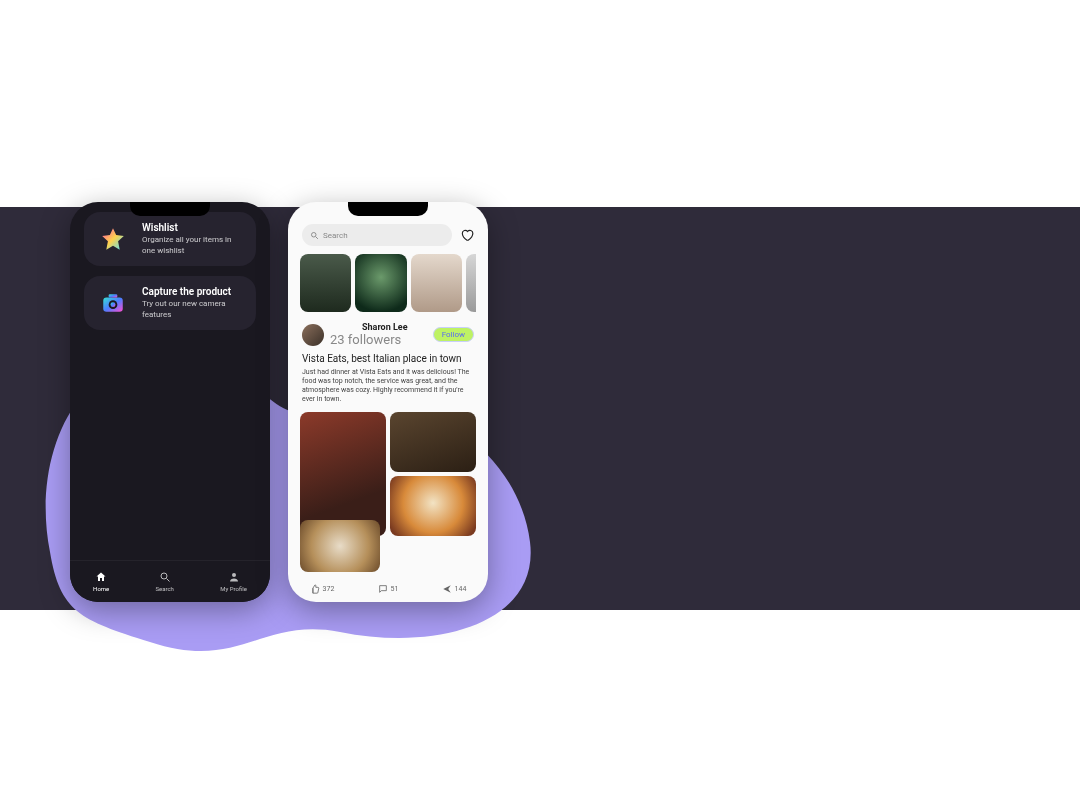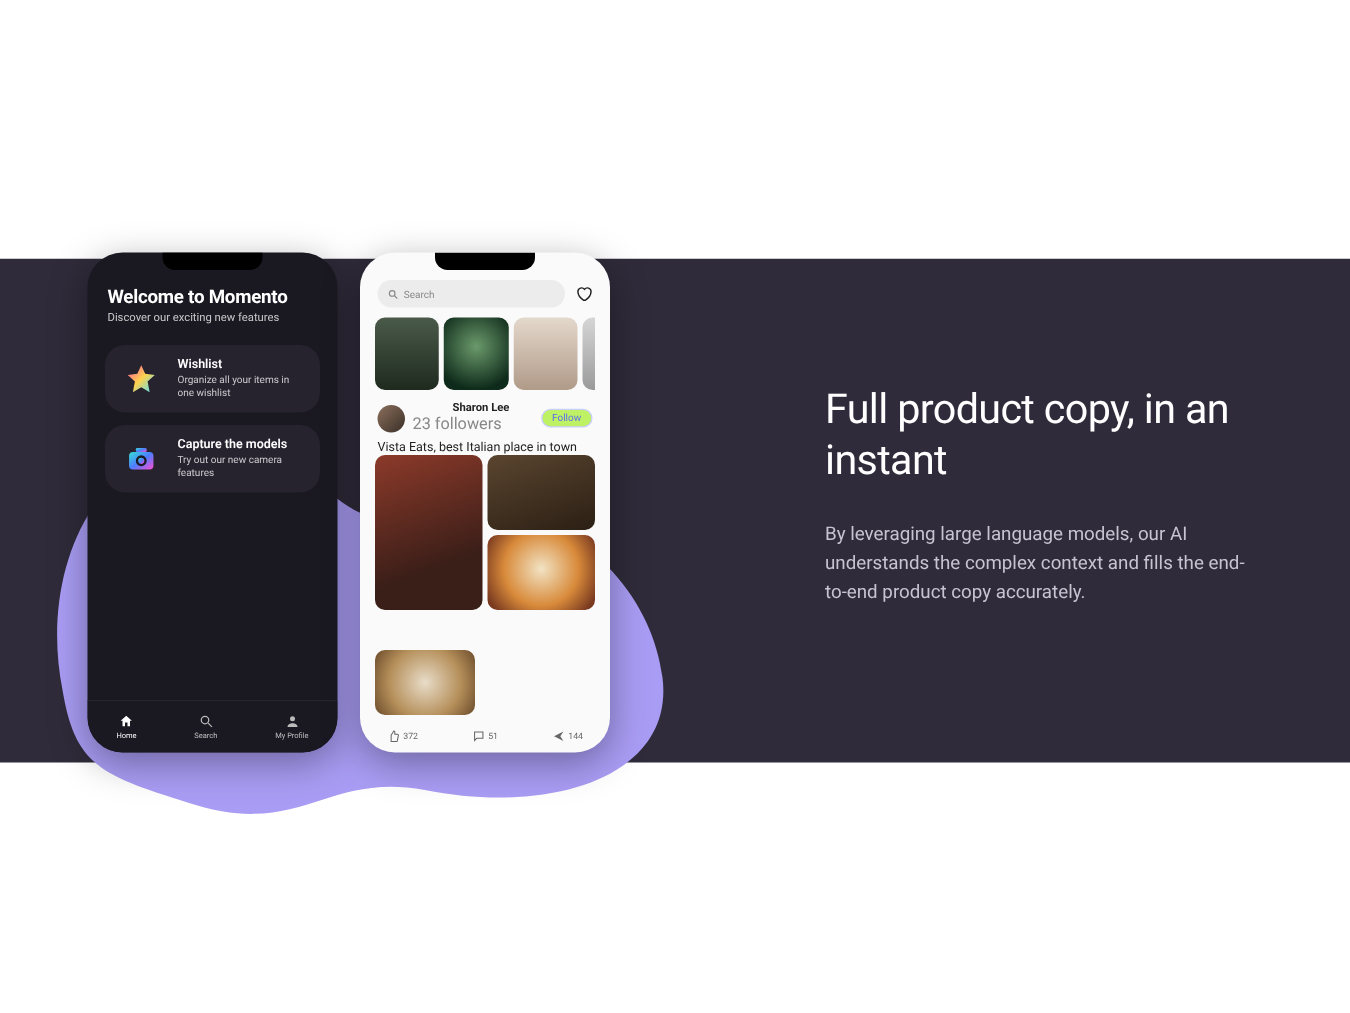--- a/index.html
+++ b/index.html
@@ -155,24 +155,20 @@
 
   <svg class="blob" viewBox="0 0 560 340">
     <path d="M40 240 C 20 140, 70 30, 180 40 C 250 46, 250 120, 330 100 C 430 76, 510 150, 520 230 C 530 310, 430 340, 330 320 C 250 305, 230 360, 140 330 C 70 308, 50 300, 40 240 Z" fill="#a99cf4"></path>
   </svg>
 
   <div class="phones">
 
     <div class="phone dark">
       <div class="notch"></div>
 
-      <div class="p1-top">
-        <div class="p1-title">Welcome to Momento</div>
-        <div class="p1-sub">Discover our exciting new features</div>
-      </div>
 
       <div class="p1-list">
 
         <div class="p1-card">
           <div class="p1-icon">
             <svg viewBox="0 0 24 24" width="26" height="26">
               <defs>
                   <linearGradient id="g1" x1="0" y1="0" x2="1" y2="1">
                 <stop offset="0" stop-color="#ff4da6"></stop>
                     <stop offset=".5" stop-color="#ffd24d"></stop>
@@ -198,21 +194,21 @@
                     <stop offset="1" stop-color="#ff4dd3"></stop>
               </linearGradient>
                 </defs>
               <rect x="3" y="7" width="18" height="13" rx="3" fill="url(#g2)"></rect>
               <circle cx="12" cy="13.5" r="4" fill="#1a1820"></circle>
               <circle cx="12" cy="13.5" r="2.3" fill="url(#g2)"></circle>
               <rect x="8" y="4" width="8" height="3" rx="1" fill="url(#g2)"></rect>
             </svg>
           </div>
           <div>
-            <div class="p1-card-head">Capture the models</div>
+            <div class="p1-card-head">Capture the product</div>
             <div class="p1-card-txt">Try out our new camera features</div>
           </div>
         </div>
 
       </div>
 
       <div class="p1-nav">
         <div class="p1-nav-item active">
           <svg class="p1-nav-ico" viewBox="0 0 24 24" fill="#fff">
               <path d="M12 3l9 8h-3v9h-4v-6H10v6H6v-9H3z"></path>
@@ -262,20 +258,21 @@
       <div class="p2-profile">
         <div class="p2-avatar"></div>
         <div>
           <div class="p2-name">Sharon Lee</div>
           <div class="p2-foll">23 followers</div>
         </div>
         <div class="p2-follow">Follow</div>
       </div>
 
       <div class="p2-post-title">Vista Eats, best Italian place in town</div>
+      <div class="p2-post-body">Just had dinner at Vista Eats and it was delicious! The food was top notch, the service was great, and the atmosphere was cozy. Highly recommend it if you're ever in town.</div>
 
       <div class="p2-foods">
         <div class="p2-food tall" style="background:linear-gradient(160deg,#8c3a2a,#3a1e18 70%);"></div>
         <div class="p2-food" style="background:linear-gradient(160deg,#5a452f,#2b1f14);"></div>
         <div class="p2-food" style="background:radial-gradient(circle at 50% 45%,#f2e3c4,#d88a3a 55%,#7a3a20 90%);"></div>
       </div>
 
       <div style="position:absolute;left:12px;bottom:30px;width:80px;height:52px;border-radius:8px;background:radial-gradient(circle at 50% 50%,#e8dcc8,#b58f5a 60%,#6a4a2a);"></div>
 
       <div class="p2-stats">
@@ -295,18 +292,14 @@
           <svg viewBox="0 0 24 24" fill="#666">
               <path d="M3 12l18-9-6 9 6 9z"></path>
             </svg>
           <span>144</span>
         </div>
       </div>
     </div>
 
   </div>
 
-  <div class="copy">
-    <h2 class="copy-h">Full product copy, in an instant</h2>
-    <p class="copy-p">By leveraging large language models, our AI understands the complex context and fills the end-to-end product copy accurately.</p>
-  </div>
 
 </div>
 
 </body></html>

